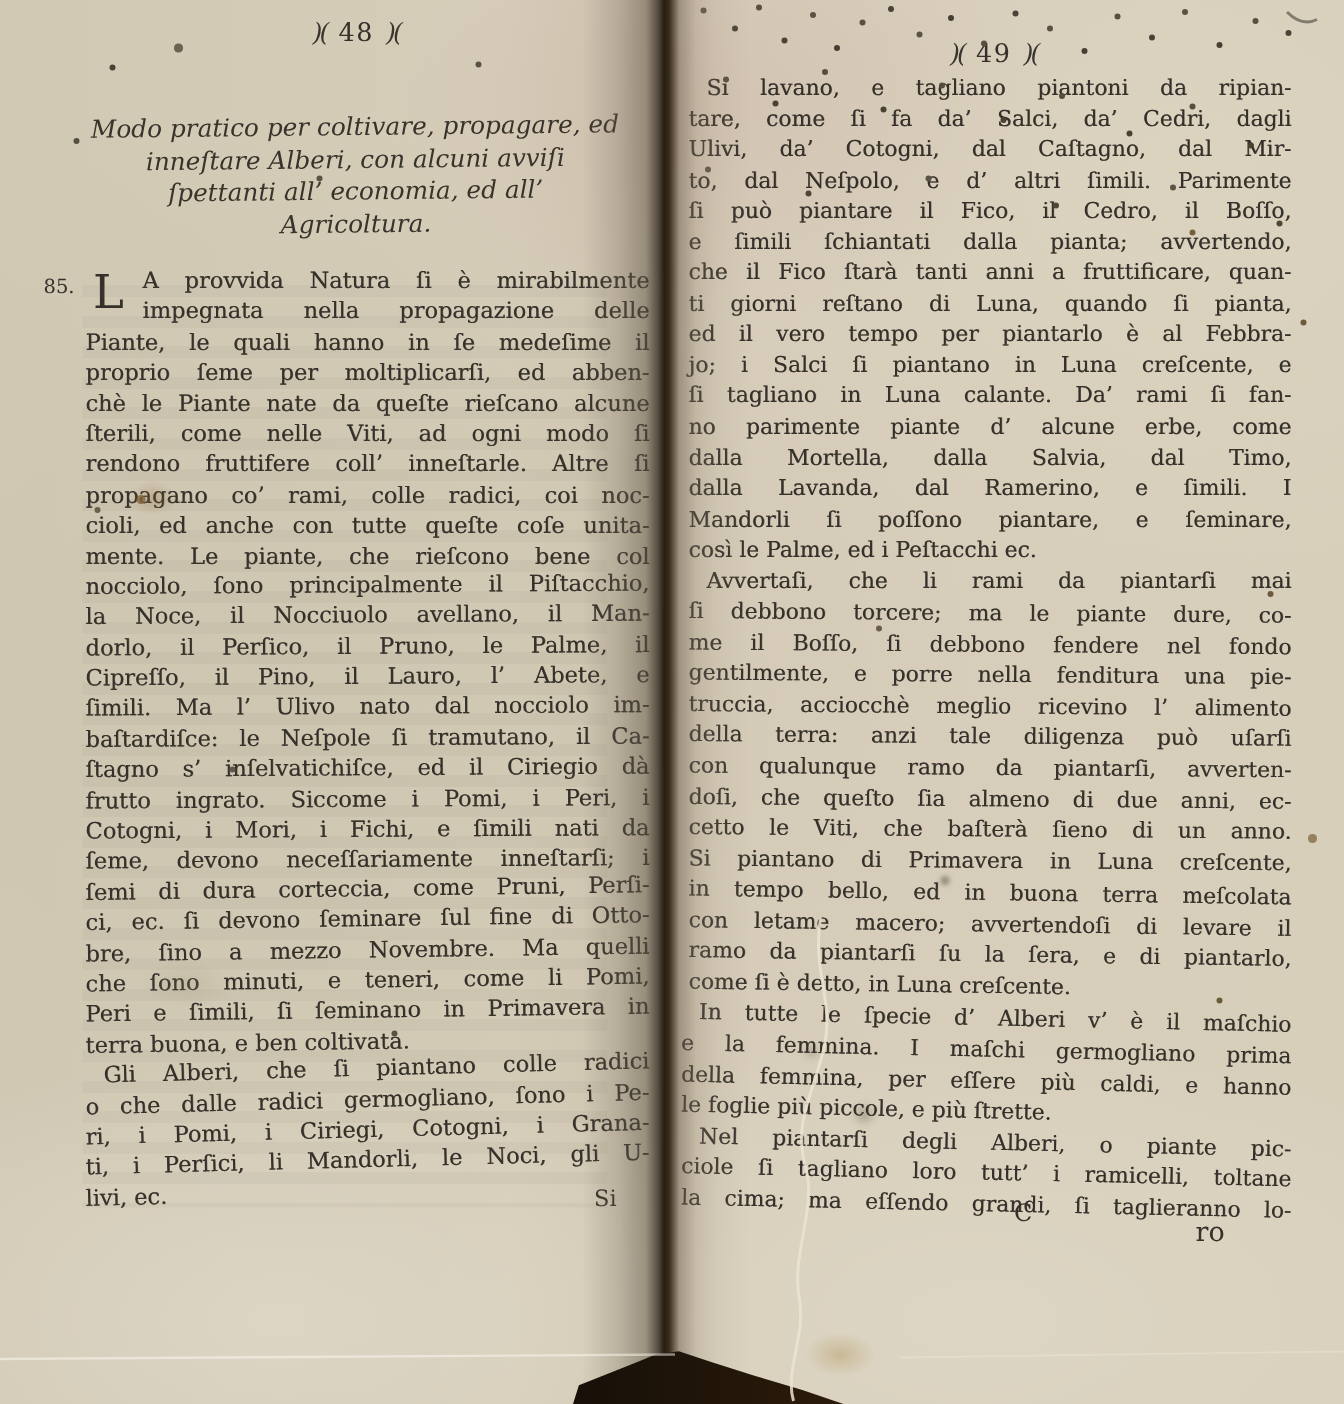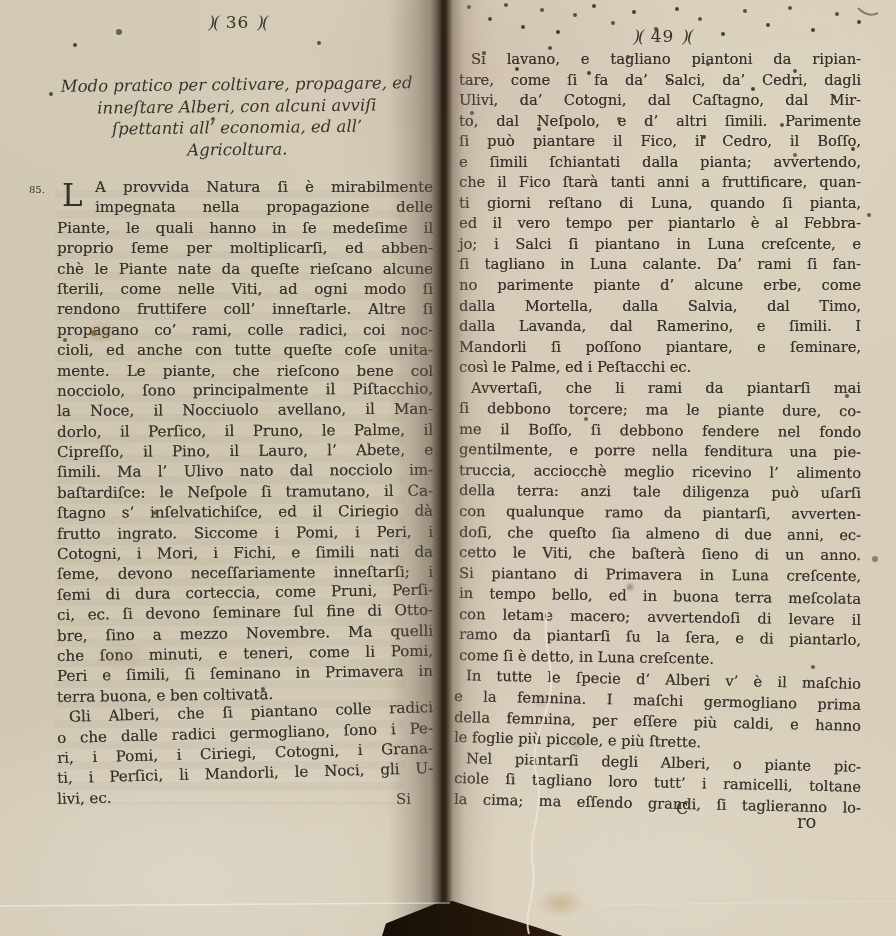--- a/index.html
+++ b/index.html
@@ -16,21 +16,21 @@
   }
   .page{position:absolute; inset:0; pointer-events:none;}
   .page > div{position:absolute;}
   .runhead{font-size:17px; letter-spacing:1px; text-align:center; white-space:nowrap;}
   .orn{font-style:italic; letter-spacing:-2px; padding:0 6px; color:#3a352e;}
   .pnum{padding:0 2px;}
   
   .left .runhead{left:55px; top:12px; width:365px;}
   .heading{left:46px; top:74px; width:382px; transform:rotate(-0.6deg);}
   .hline{text-align:center; font-style:italic; font-size:16.5px; line-height:21.5px; white-space:nowrap; color:#38332b;}
-  .secnum{left:29px; top:184px; font-size:10px;text-align:right;}
+  .secnum{left:29px; top:184px; font-size:13px;text-align:right;}
   .dropcap{left:62px; top:178px; font-size:31px; line-height:34px;}
   .lb{left:57px; top:177px; width:376px;}
   .tl{
     text-align:justify; text-align-last:justify;
     transform-origin:0 50%;
     text-shadow:0.3px 0 0.4px rgba(48,42,36,0.55);
   }
   .lb .tl{font-size:15px; line-height:20.4px; height:20.4px;}
   .lb .tl:nth-child(1), .lb .tl:nth-child(2){margin-left:38px;}
   .lb .tl:nth-child(27){text-indent:12px;}
@@ -109,21 +109,21 @@
     background:radial-gradient(ellipse, rgba(150,140,110,0.2), transparent 70%); z-index:3;}
   .marks{position:absolute; left:0; top:0; z-index:8; pointer-events:none;}
 </style>
 </head>
 <body>
 
 <div class="scan">
 
   <div class="page left">
     <div class="runhead">
-      <span class="orn">)(</span><span class="pnum">36</span><span class="orn">)(</span>
+      <span class="orn">)(</span><span class="pnum">48</span><span class="orn">)(</span>
     </div>
     <div class="heading">
 
     <div class="hline">Modo pratico per coltivare, propagare, ed</div>
         <div class="hline">inneſtare Alberi, con alcuni avviſi</div>
         <div class="hline">ſpettanti all’ economia, ed all’</div>
         <div class="hline">Agricoltura.</div>
       </div>
     <div class="secnum">85.</div>
     <div class="dropcap">L</div>

